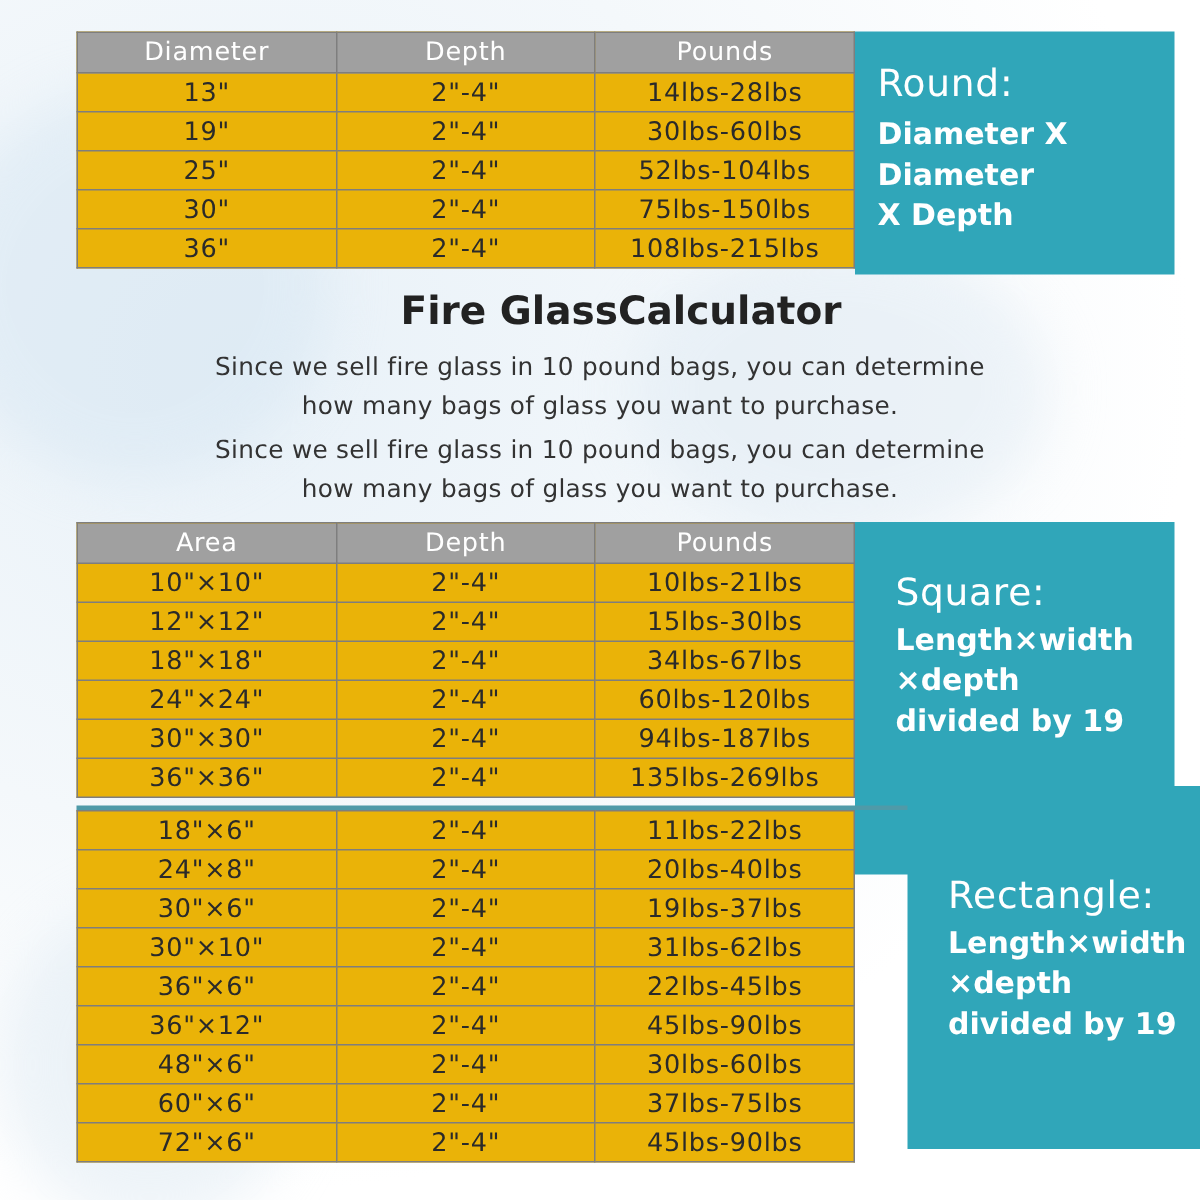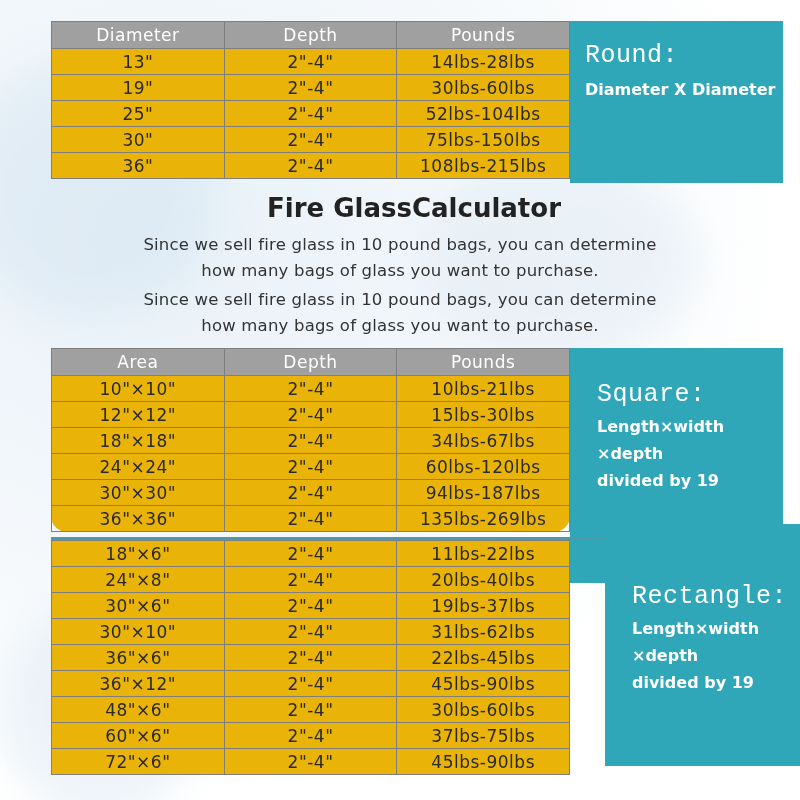--- a/index.html
+++ b/index.html
@@ -14,22 +14,22 @@
   .tbl td, .tbl th {
     border:1.5px solid #7e7e7e; text-align:center; padding:0; height:25px;
     font-size:17px; color:#2a2a2a; letter-spacing:.5px; font-weight:normal;
   }
   .tbl th { background:#a0a0a0; color:#fff; font-size:17px; height:26px; }
   .tbl col { width:173px; }
   .panel {
     position:absolute; left:570px; width:213px; background:#30a6b9; color:#fff;
     box-sizing:border-box;
   }
-  .panel .ptitle { font-size:25px; font-weight:normal; letter-spacing:.5px;font-family:Liberation Mono, monospace; }
-  .panel .pline { font-size:16px; font-weight:bold; line-height:27px; }
+  .panel .ptitle { font-size:25px; font-weight:normal; letter-spacing:.5px; }
+  .panel .pline { font-size:20px; font-weight:bold; line-height:27px; }
   .title {
     position:absolute; top:193px; left:14px; width:800px; text-align:center;
     font-size:26px; font-weight:bold; color:#222;
   }
   .para { position:absolute; left:0; width:868px; text-align:center; font-size:16.5px; color:#333; line-height:26px; letter-spacing:.2px; }
   .divider { position:absolute; left:51px; width:732px; height:3px; background:#4f9aa8; top:537px; }
 </style>
 </head>
 <body>
 
@@ -73,34 +73,35 @@
         <td>36"</td>
         <td>2"-4"</td>
         <td>108lbs-215lbs</td>
       </tr>
 </tbody>
   </table>
 
 <div class="panel" style="top:21px;height:162px;padding:20px 0 0 15px;">
   <div class="ptitle" style="margin-bottom:6px;">Round:</div>
   <div class="pline">Diameter X Diameter</div>
+  <div class="pline">X Depth</div>
 </div>
 
 <div class="title">Fire GlassCalculator</div>
 
 <div class="para" style="top:232px;left:-34px;">
   <div>Since we sell fire glass in 10 pound bags, you can determine</div>
   <div>how many bags of glass you want to purchase.</div>
 </div>
 <div class="para" style="top:287px;left:-34px;">
   <div>Since we sell fire glass in 10 pound bags, you can determine</div>
   <div>how many bags of glass you want to purchase.</div>
 </div>
 
-<table class="tbl" style="top:348px;border-radius:16px;">
+<table class="tbl" style="top:348px;">
   <colgroup>
       <col>
       <col>
       <col>
     </colgroup>
   <tbody>
       <tr>
     <th>Area</th>
     <th>Depth</th>
     <th>Pounds</th>

